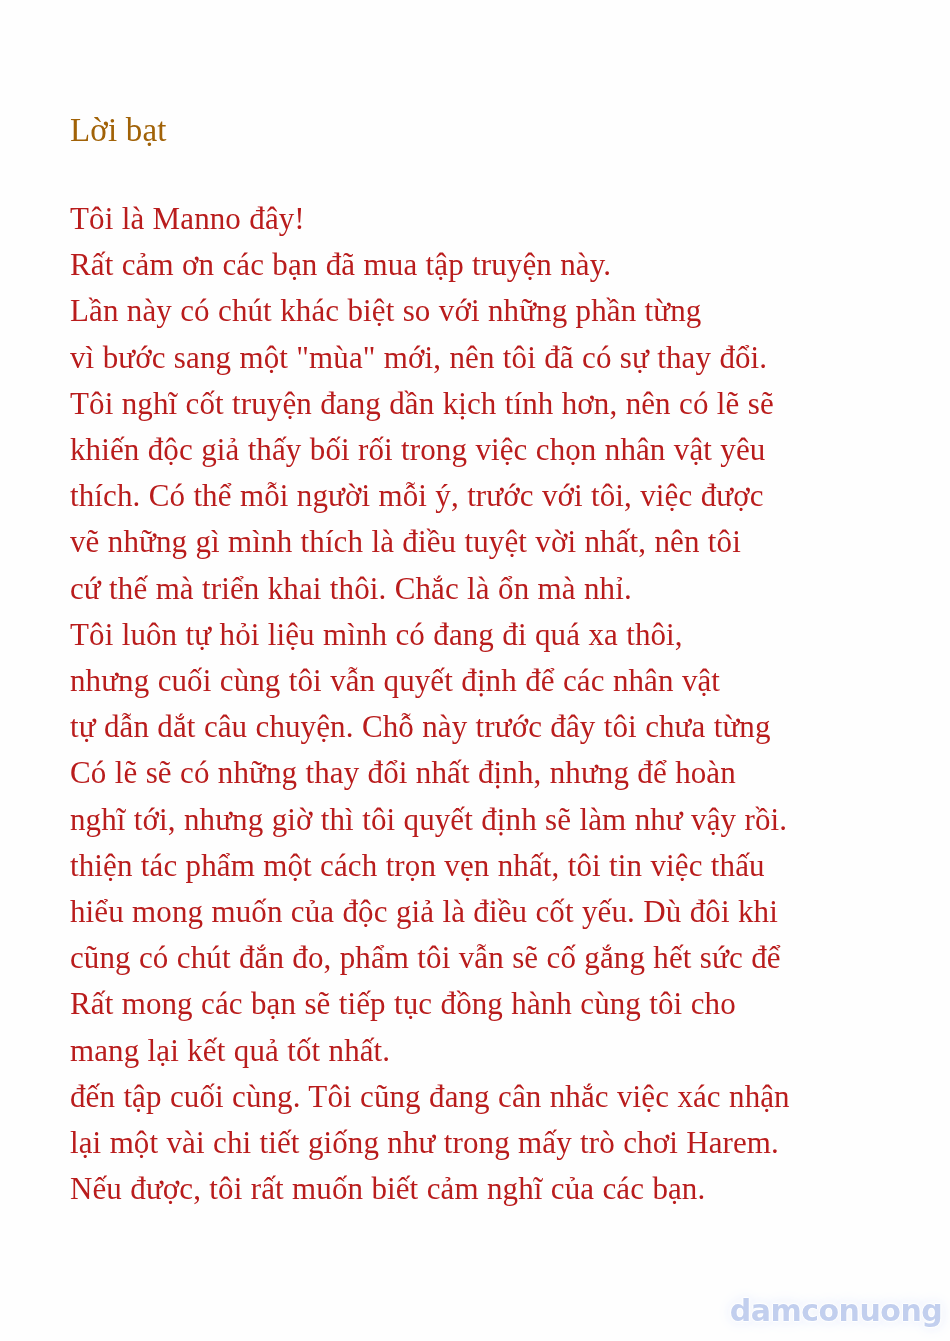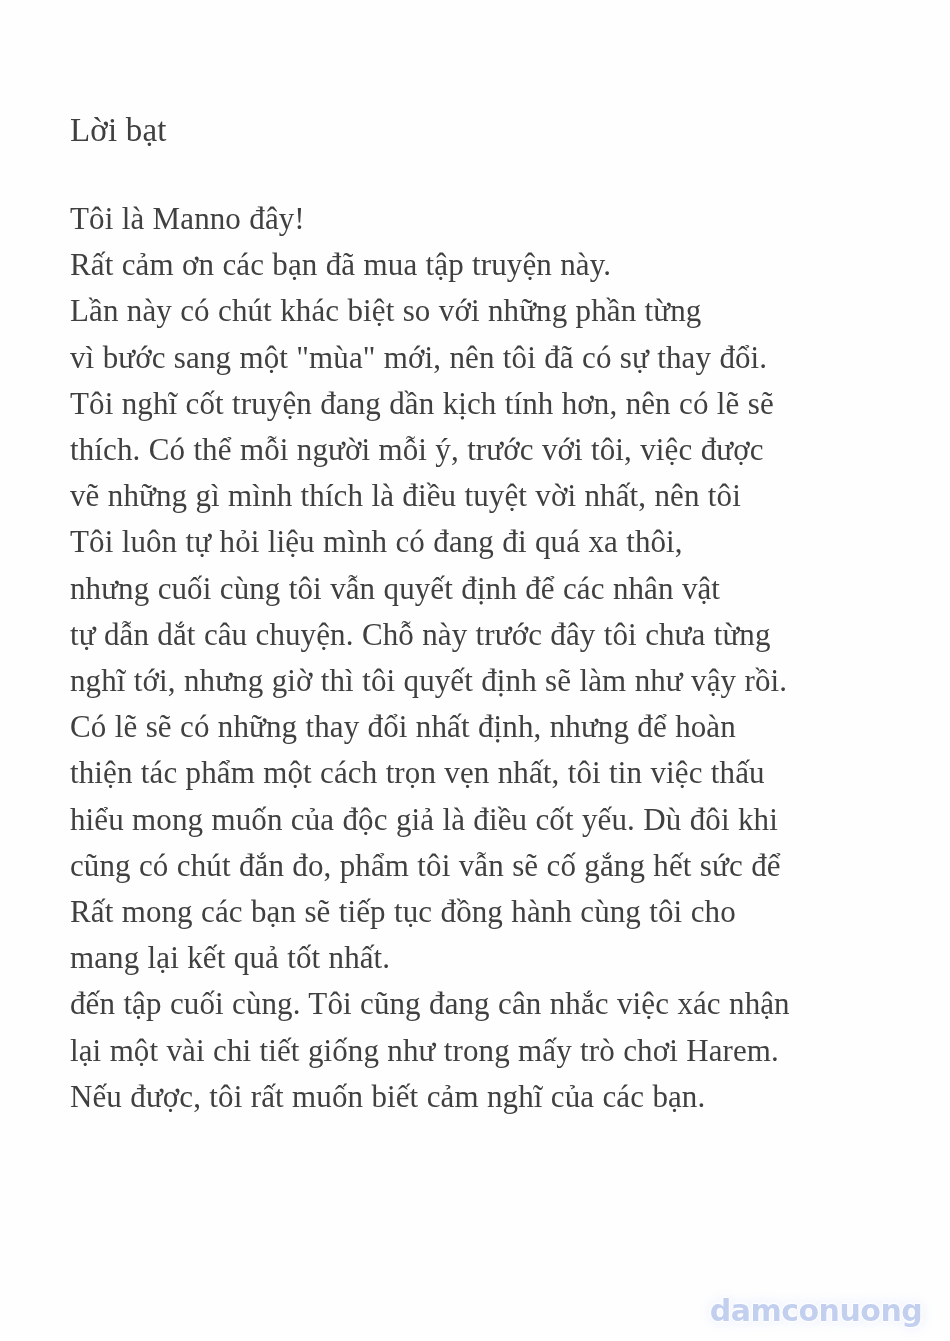--- a/index.html
+++ b/index.html
@@ -23,46 +23,46 @@
 
   
   .afterword-title {
     position: absolute;
     left: 70px;
     top: 110px;
     font-size: 33px;
     line-height: 40px;
     font-weight: 400;
     letter-spacing: 0.2px;
-    color: #404040;
+    color: #a16207;
     white-space: pre;
   }
 
   
   .body-block {
     position: absolute;
     left: 70px;
     top: 196px;
     width: 830px;
   }
 
   .body-line {
     font-size: 31px;
     line-height: 46.2px;
     font-weight: 400;
     letter-spacing: 0.1px;
-    color: #404040;
+    color: #b91c1c;
     white-space: pre;
     word-spacing: 0.5px;
   }
 
   
   .watermark {
     position: absolute;
-    left: 716px;
+    left: 736px;
     top: 1288px;
     width: 200px;
     height: 44px;
     display: flex;
     align-items: center;
     justify-content: center;
     pointer-events: none;
   }
 
   .watermark-text {
@@ -89,27 +89,29 @@
 <div class="page">
 
   <div class="afterword-title">Lời bạt</div>
 
   <div class="body-block">
       <div class="body-line">Tôi là Manno đây!</div>
       <div class="body-line">Rất cảm ơn các bạn đã mua tập truyện này.</div>
       <div class="body-line">Lần này có chút khác biệt so với những phần từng</div>
       <div class="body-line">vì bước sang một "mùa" mới, nên tôi đã có sự thay đổi.</div>
       <div class="body-line">Tôi nghĩ cốt truyện đang dần kịch tính hơn, nên có lẽ sẽ</div>
+      <div class="body-line">khiến độc giả thấy bối rối trong việc chọn nhân vật yêu</div>
       <div class="body-line">thích. Có thể mỗi người mỗi ý, trước với tôi, việc được</div>
       <div class="body-line">vẽ những gì mình thích là điều tuyệt vời nhất, nên tôi</div>
+      <div class="body-line">cứ thế mà triển khai thôi. Chắc là ổn mà nhỉ.</div>
       <div class="body-line">Tôi luôn tự hỏi liệu mình có đang đi quá xa thôi,</div>
       <div class="body-line">nhưng cuối cùng tôi vẫn quyết định để các nhân vật</div>
       <div class="body-line">tự dẫn dắt câu chuyện. Chỗ này trước đây tôi chưa từng</div>
+      <div class="body-line">Có lẽ sẽ có những thay đổi nhất định, nhưng để hoàn</div>
       <div class="body-line">nghĩ tới, nhưng giờ thì tôi quyết định sẽ làm như vậy rồi.</div>
-      <div class="body-line">Có lẽ sẽ có những thay đổi nhất định, nhưng để hoàn</div>
       <div class="body-line">thiện tác phẩm một cách trọn vẹn nhất, tôi tin việc thấu</div>
       <div class="body-line">hiểu mong muốn của độc giả là điều cốt yếu. Dù đôi khi</div>
       <div class="body-line">cũng có chút đắn đo, phẩm tôi vẫn sẽ cố gắng hết sức để</div>
       <div class="body-line">Rất mong các bạn sẽ tiếp tục đồng hành cùng tôi cho</div>
       <div class="body-line">mang lại kết quả tốt nhất.</div>
       <div class="body-line">đến tập cuối cùng. Tôi cũng đang cân nhắc việc xác nhận</div>
       <div class="body-line">lại một vài chi tiết giống như trong mấy trò chơi Harem.</div>
       <div class="body-line">Nếu được, tôi rất muốn biết cảm nghĩ của các bạn.</div>
     </div>
 

